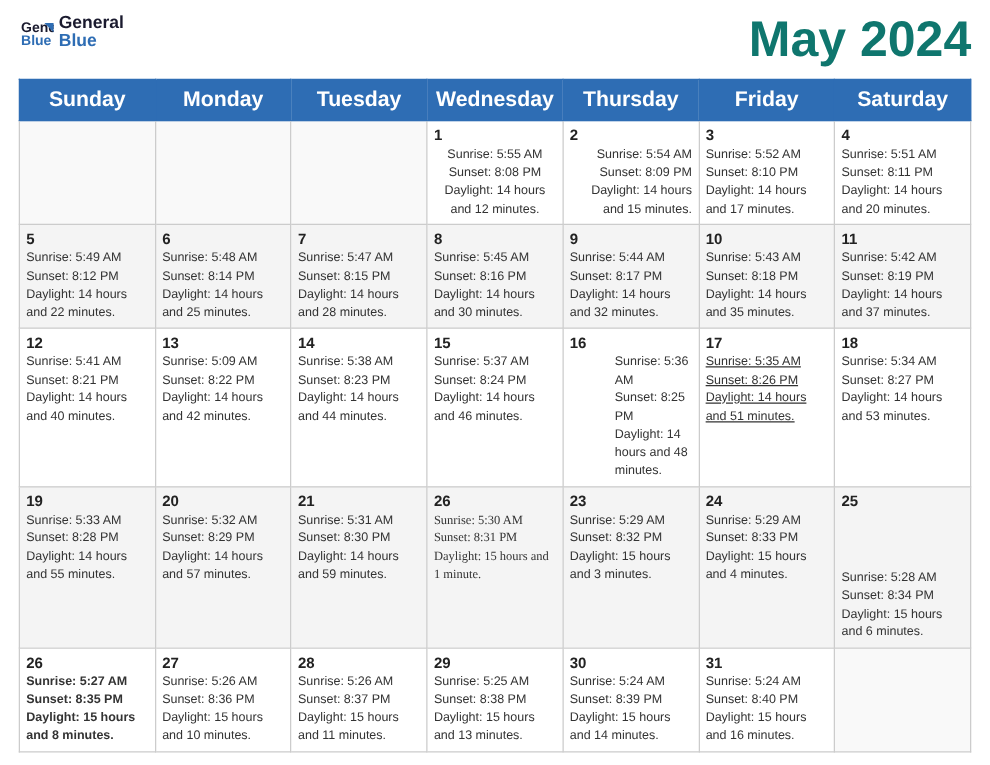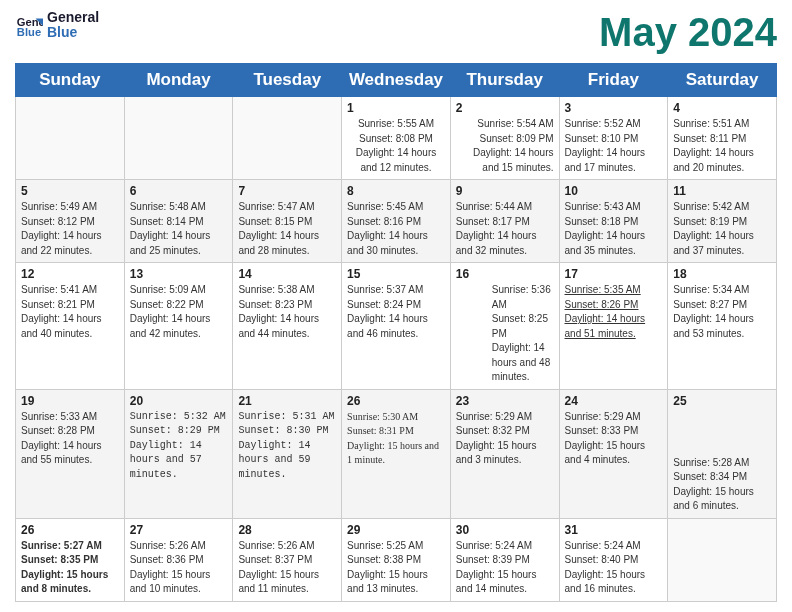--- a/index.html
+++ b/index.html
@@ -232,27 +232,27 @@
       </tr>
       <tr>
         <td>
           <div class="day-number">19</div>
           <div class="day-detail" style="white-space: pre-line;">Sunrise: 5:33 AM
 Sunset: 8:28 PM
 Daylight: 14 hours and 55 minutes.</div>
         </td>
         <td>
           <div class="day-number">20</div>
-          <div class="day-detail" style="white-space: pre-line; font-family: Liberation Mono, monospace;">Sunrise: 5:32 AM
+          <div class="day-detail" style="white-space: pre-line;">Sunrise: 5:32 AM
 Sunset: 8:29 PM
 Daylight: 14 hours and 57 minutes.</div>
         </td>
         <td>
           <div class="day-number">21</div>
-          <div class="day-detail" style="white-space: pre-line; font-family: Liberation Mono, monospace;">Sunrise: 5:31 AM
+          <div class="day-detail" style="white-space: pre-line;">Sunrise: 5:31 AM
 Sunset: 8:30 PM
 Daylight: 14 hours and 59 minutes.</div>
         </td>
         <td>
           <div class="day-number">26</div>
           <div class="day-detail" style="white-space: pre-line; font-family: Liberation Serif, serif;">Sunrise: 5:30 AM
 Sunset: 8:31 PM
 Daylight: 15 hours and 1 minute.</div>
         </td>
         <td>

